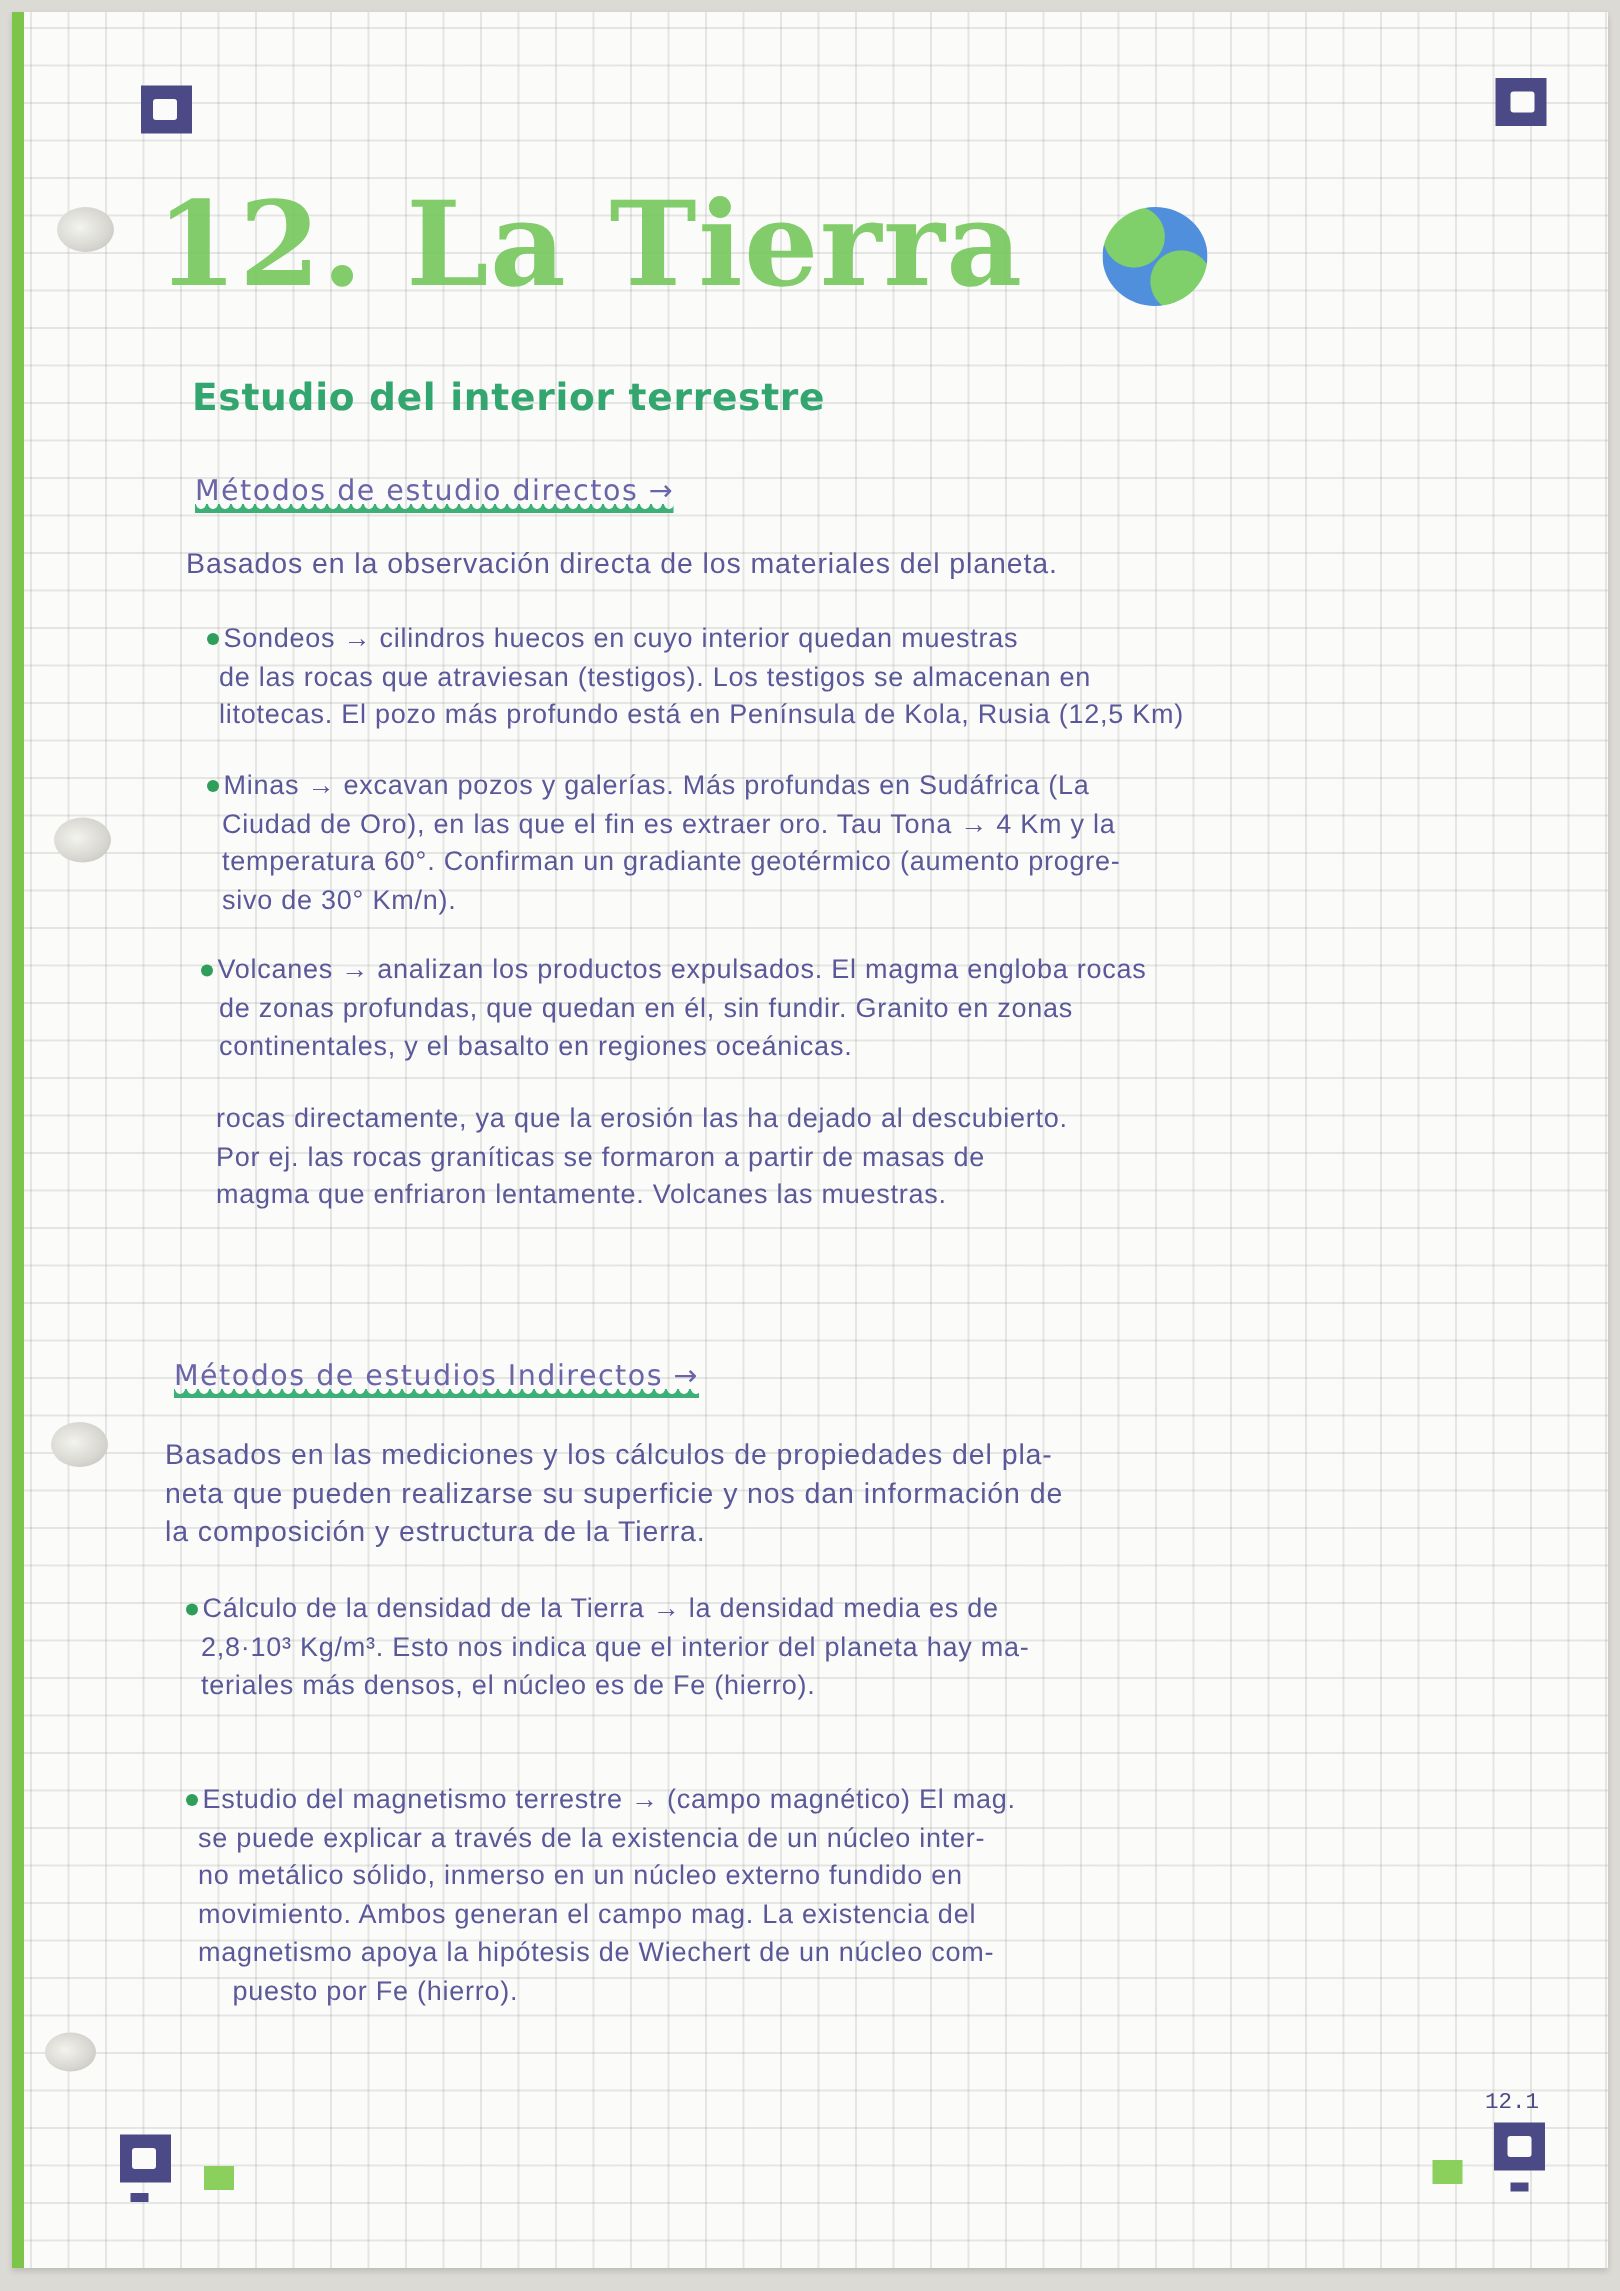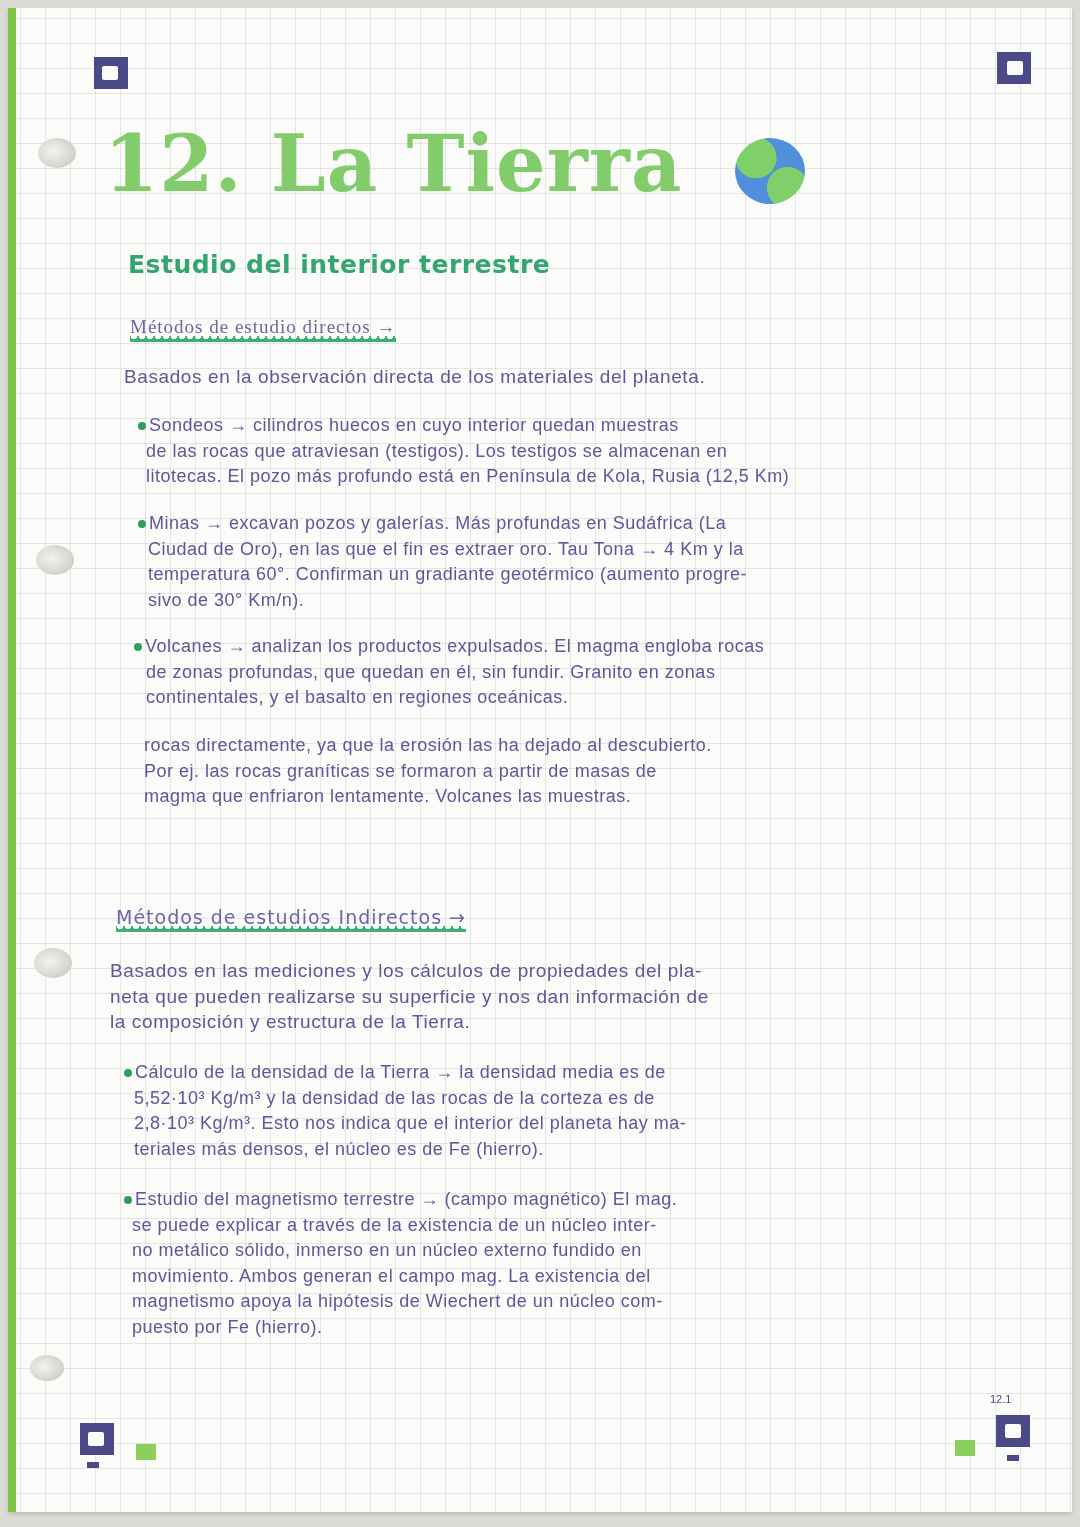--- a/index.html
+++ b/index.html
@@ -63,22 +63,22 @@
   }
   .bullet {
     position: absolute; font-family: "Liberation Sans", sans-serif; font-size: 18px;
     color: #5b5899; line-height: 25.5px; letter-spacing: 0.5px;
   }
   .bullet .dot {
     display: inline-block; width: 8px; height: 8px; border-radius: 50%;
     background: #2f9e5a; margin-right: 3px; vertical-align: middle;
   }
   .pageno {
-    position: absolute; left: 990px; top: 1393px; font-size: 11px; color: #4c4a86;
-    font-family: Liberation Sans, sans-serif;
+    position: absolute; left: 990px; top: 1393px; font-size: 15px; color: #4c4a86;
+    font-family: Liberation Mono, monospace;
   }
 </style>
 </head>
 <body>
 
 <div class="page"></div>
 <div class="green-edge"></div>
 
 <div class="hole" style="left:38px; top:138px;"></div>
 <div class="hole" style="left:36px; top:545px;"></div>
@@ -101,21 +101,21 @@
   <div class="notch" style="left:9px; top:9px;"></div>
 </div>
 <div class="tick" style="left:1007px; top:1455px;"></div>
 <div class="greensq" style="left:955px; top:1440px;"></div>
 <div class="pageno">12.1</div>
 
 <div class="title">12. La Tierra</div>
 <div class="globe"></div>
 <div class="subtitle">Estudio del interior terrestre</div>
 
-<div class="section-head" style="left:130px; top:316px;font-family:Liberation Serif, serif;">Métodos de estudio directos →</div>
+<div class="section-head" style="left:130px; top:316px;">Métodos de estudio directos →</div>
 <div class="para" style="left:124px; top:364px;">Basados en la observación directa de los materiales del planeta.</div>
 
 <div class="bullet" style="left:138px; top:413px;">
   <div><span class="dot"></span><span>Sondeos → cilindros huecos en cuyo interior quedan muestras</span></div>
   <div style="padding-left:8px;">de las rocas que atraviesan (testigos). Los testigos se almacenan en</div>
   <div style="padding-left:8px;">litotecas. El pozo más profundo está en Península de Kola, Rusia (12,5 Km)</div>
 </div>
 
 <div class="bullet" style="left:138px; top:511px;">
   <div><span class="dot"></span><span>Minas → excavan pozos y galerías. Más profundas en Sudáfrica (La</span></div>
@@ -138,25 +138,24 @@
 
 <div class="section-head" style="left:116px; top:906px;">Métodos de estudios Indirectos →</div>
 <div class="para" style="left:110px; top:958px;">
   <div>Basados en las mediciones y los cálculos de propiedades del pla-</div>
   <div>neta que pueden realizarse su superficie y nos dan información de</div>
   <div>la composición y estructura de la Tierra.</div>
 </div>
 
 <div class="bullet" style="left:124px; top:1060px;">
   <div><span class="dot"></span><span>Cálculo de la densidad de la Tierra → la densidad media es de</span></div>
-  <div style="padding-left:10px;">5,52·10³ Kg/m³ y la densidad de las rocas de la corteza es de</div>
   <div style="padding-left:10px;">2,8·10³ Kg/m³. Esto nos indica que el interior del planeta hay ma-</div>
   <div style="padding-left:10px;">teriales más densos, el núcleo es de Fe (hierro).</div>
 </div>
 
 <div class="bullet" style="left:124px; top:1187px;">
   <div><span class="dot"></span><span>Estudio del magnetismo terrestre → (campo magnético) El mag.</span></div>
   <div style="padding-left:8px;">se puede explicar a través de la existencia de un núcleo inter-</div>
   <div style="padding-left:8px;">no metálico sólido, inmerso en un núcleo externo fundido en</div>
   <div style="padding-left:8px;">movimiento. Ambos generan el campo mag. La existencia del</div>
   <div style="padding-left:8px;">magnetismo apoya la hipótesis de Wiechert de un núcleo com-</div>
-  <div style="padding-left:8px;">puesto por Fe (hierro).</div>
+  <div style="padding-left:8px;margin-left:23px;">puesto por Fe (hierro).</div>
 </div>
 
 </body></html>

